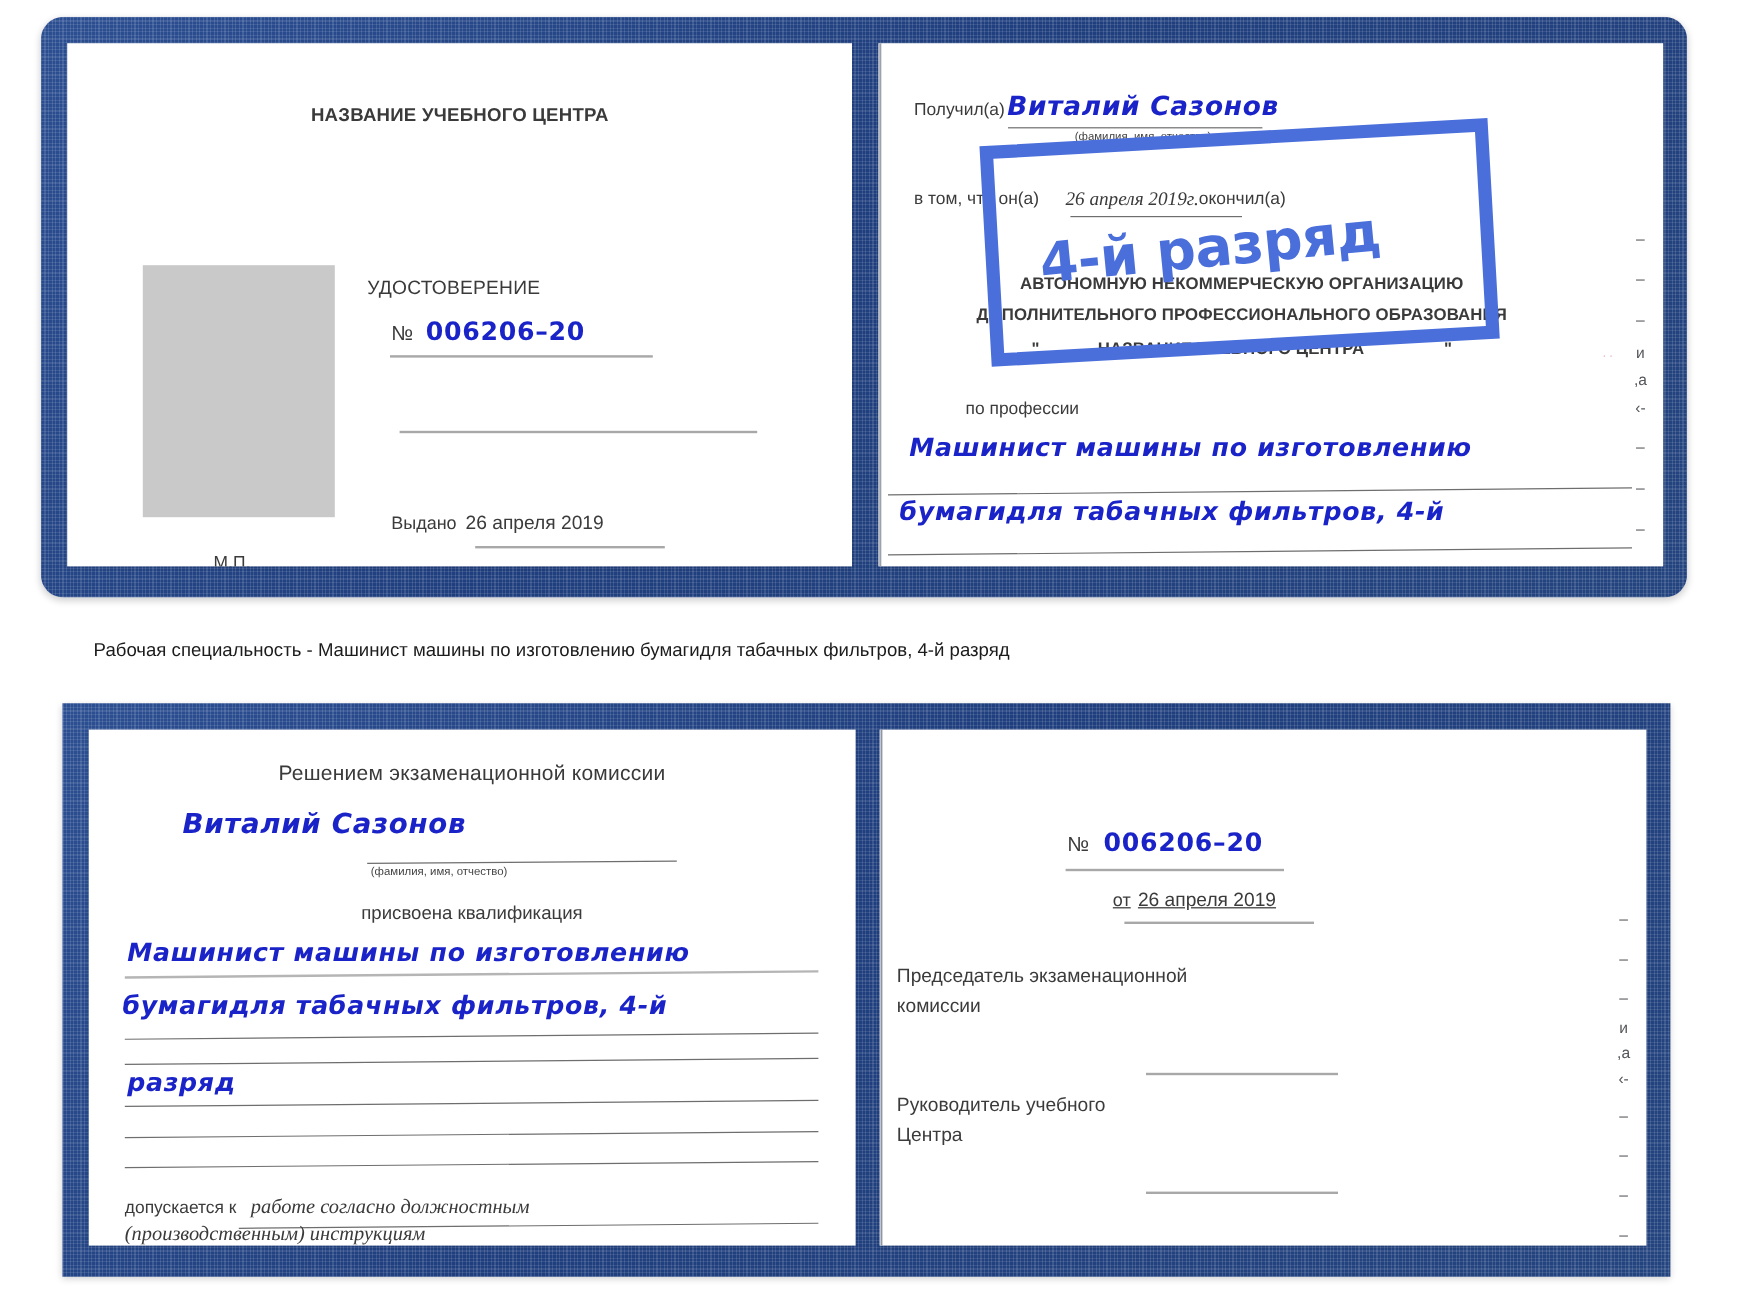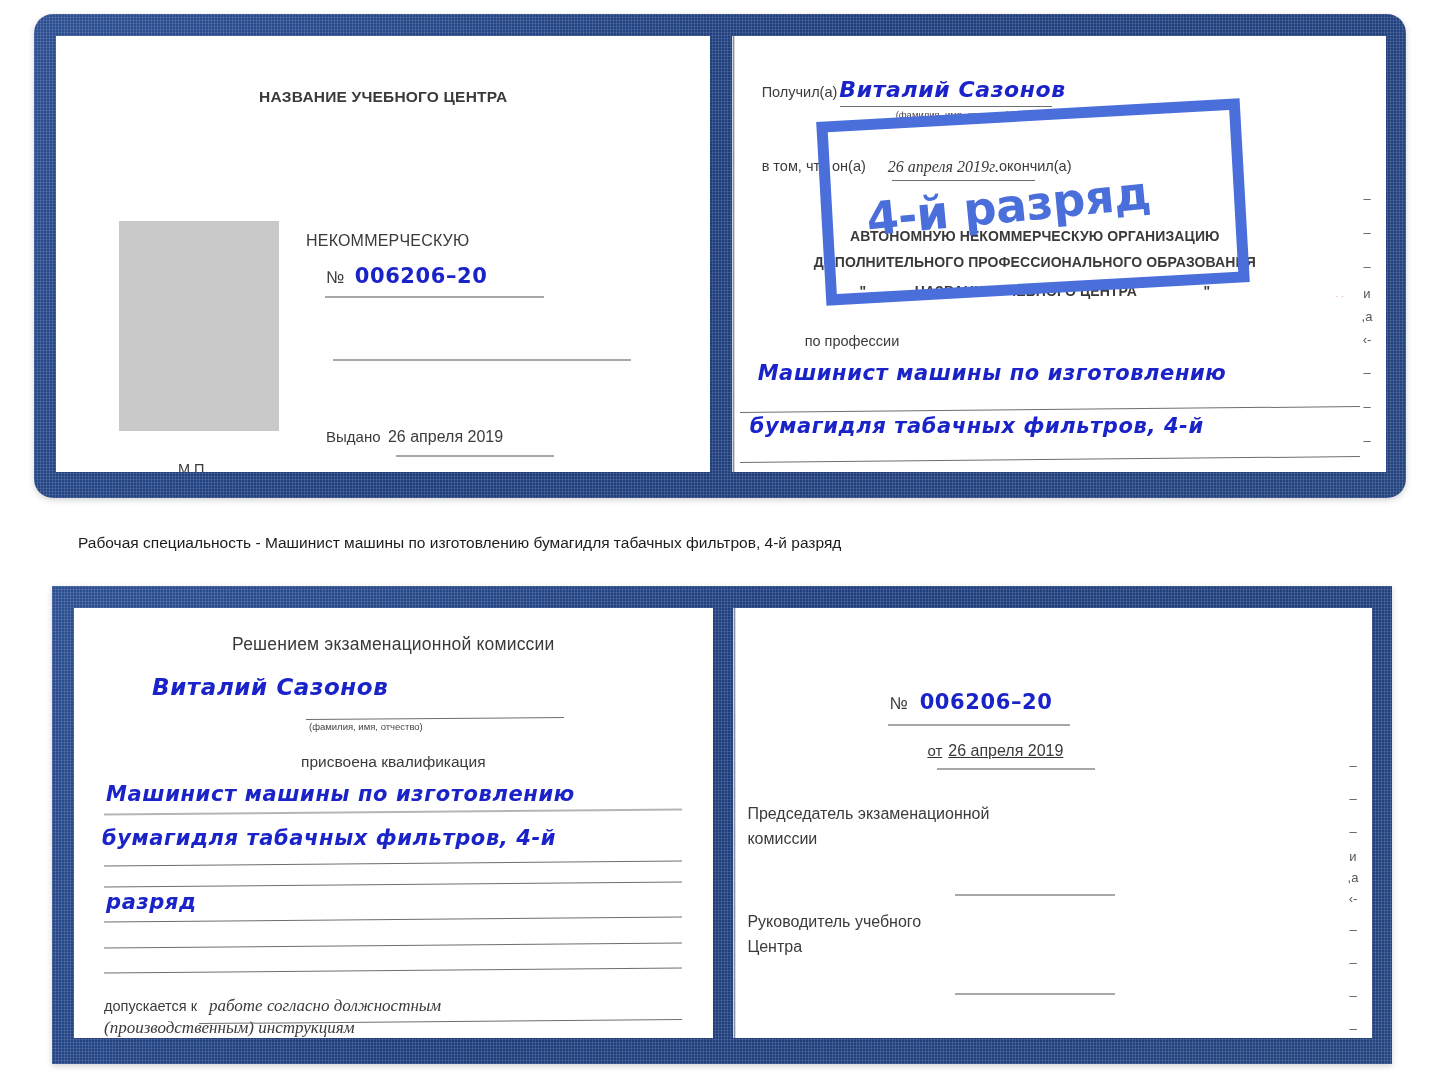--- a/index.html
+++ b/index.html
@@ -151,21 +151,21 @@
   <div class="book-inner">
 
     <div class="page left">
 
       <div class="hdr" style="position:absolute; left:0; right:0; top:52px;">НАЗВАНИЕ УЧЕБНОГО ЦЕНТРА</div>
 
       <div class="photo-box" style="left:63px; top:185px; width:160px; height:210px;"></div>
 
       <div style="position:absolute; left:122px; top:425px; font-size:14.5px; color:#3b3b3b;">М.П.</div>
 
-      <div class="hdr" style="position:absolute; left:250px; top:196px; font-weight:400; font-size:16px; text-align:left;">НЕКОММЕРЧЕСКУЮ</div>
+      <div class="hdr" style="position:absolute; left:250px; top:196px; font-weight:400; font-size:16px; text-align:left;">УДОСТОВЕРЕНИЕ</div>
 
       <div style="position:absolute; left:270px; top:228px;">
         <span class="typed" style="font-size:17px;">№</span>
         <span class="hand" style="font-size:21px; font-style:normal; margin-left:6px;">006206–20</span>
       </div>
       <div class="rule thick" style="left:269px; top:260px; width:219px;"></div>
 
       <div class="rule thick" style="left:277px; top:323px; width:298px;"></div>
 
       <div style="position:absolute; left:270px; top:392px;">

